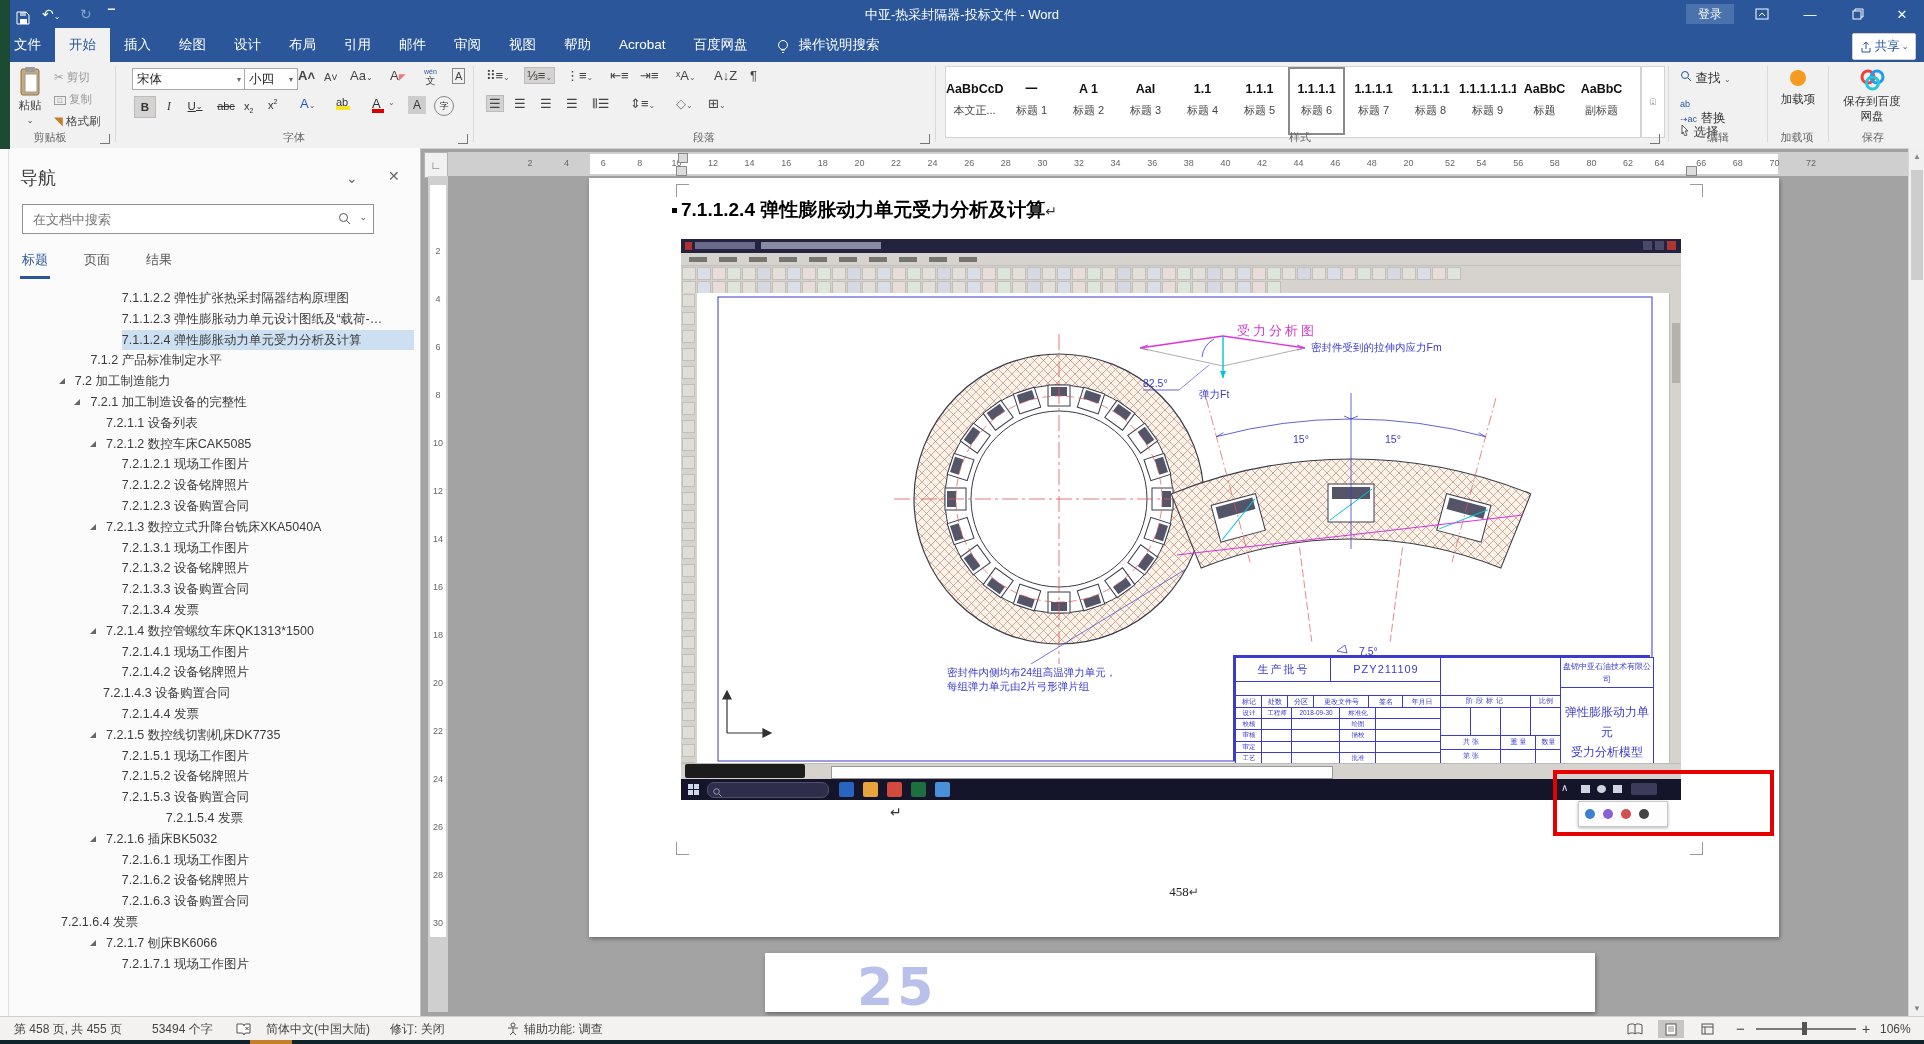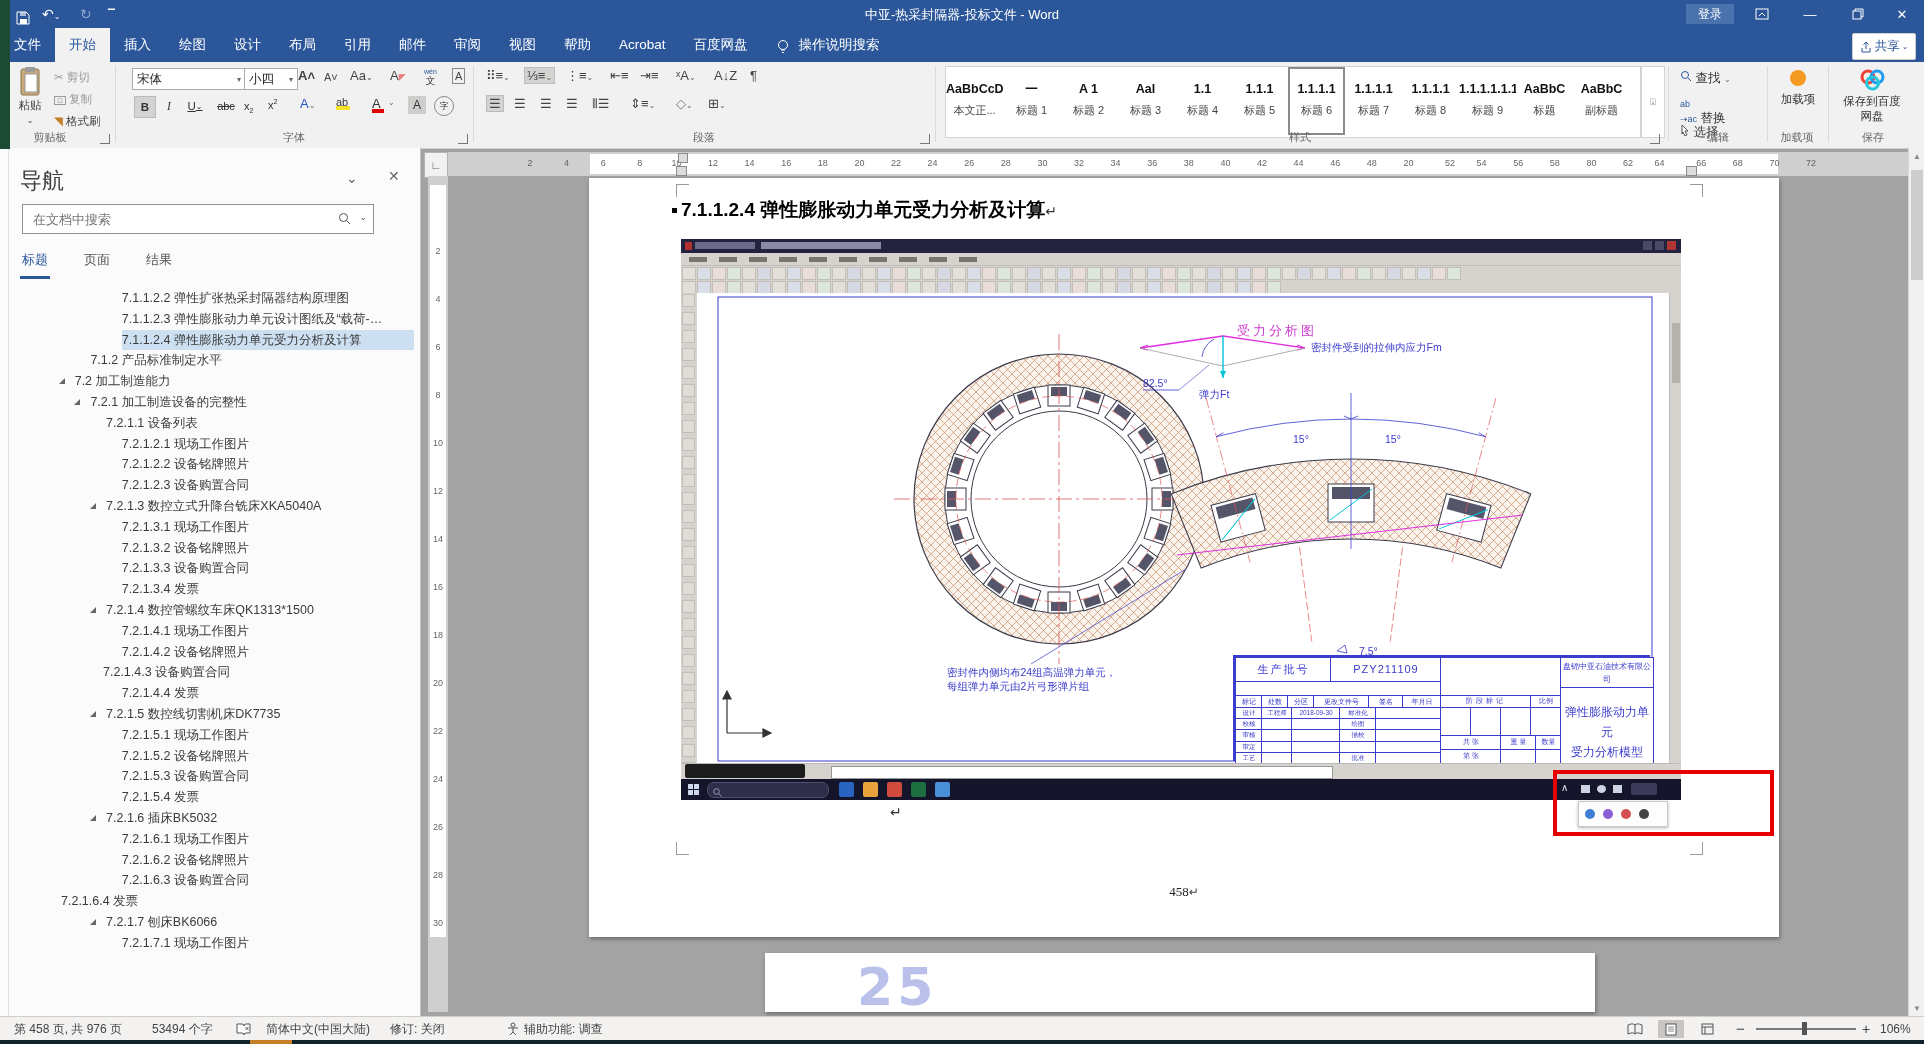--- a/index.html
+++ b/index.html
@@ -269,21 +269,21 @@
       <span class="abs rulertxt" style="left: 0px; width: 20px; text-align: center; top: 550px;">22</span>
       <span class="abs rulertxt" style="left: 0px; width: 20px; text-align: center; top: 598px;">24</span>
       <span class="abs rulertxt" style="left: 0px; width: 20px; text-align: center; top: 646px;">26</span>
       <span class="abs rulertxt" style="left: 0px; width: 20px; text-align: center; top: 694px;">28</span>
       <span class="abs rulertxt" style="left: 0px; width: 20px; text-align: center; top: 742px;">30</span>
     </div>
 </div>
 
 <div class="abs" id="navpane">
   <div class="abs" style="left:8px;top:0;bottom:0;width:1px;background:#e0e0e0"></div>
-  <div class="abs" style="left:20px;top:18px;font-size:22px;color:#3f3f3f">导航</div>
+  <div class="abs" style="left:20px;top:18px;font-size:18px;color:#3f3f3f">导航</div>
   <div class="abs" style="left:346px;top:22px;font-size:14px;color:#666">⌄</div>
   <div class="abs" style="left:388px;top:20px;font-size:14px;color:#666">✕</div>
   <div class="abs" style="left:22px;top:56px;width:350px;height:28px;border:1px solid #919191;background:#fff">
     <input style="position: absolute; left: 8px; top: 4px; width: 290px; height: 18px; border: 0px; outline: 0px; font-size: 13px; color: rgb(85, 85, 85); font-family: inherit;" placeholder="在文档中搜索">
     <span class="abs" style="right:22px;top:6px">
       <svg width="13" height="13">
           <circle cx="5.5" cy="5.5" r="4" fill="none" stroke="#555"></circle>
           <path d="M8.5 8.5l3.5 3.5" stroke="#555"></path>
         </svg></span>
     <span class="abs" style="right:6px;top:7px;font-size:9px;color:#555">⌄</span>
@@ -307,20 +307,24 @@
         <span class="tri" style="left: 58.7px;"></span>
         <span class="txt">7.2 加工制造能力</span>
       </div>
       <div class="nav-item" style="padding-left: 90.4px;">
         <span class="tri" style="left: 74.4px;"></span>
         <span class="txt">7.2.1 加工制造设备的完整性</span>
       </div>
       <div class="nav-item" style="padding-left: 106.1px;">
         <span class="txt">7.2.1.1 设备列表</span>
       </div>
+      <div class="nav-item" style="padding-left: 106.1px;">
+        <span class="tri" style="left: 90.1px;"></span>
+        <span class="txt">7.2.1.2 数控车床CAK5085</span>
+      </div>
       <div class="nav-item" style="padding-left: 121.8px;">
         <span class="txt">7.2.1.2.1 现场工作图片</span>
       </div>
       <div class="nav-item" style="padding-left: 121.8px;">
         <span class="txt">7.2.1.2.2 设备铭牌照片</span>
       </div>
       <div class="nav-item" style="padding-left: 121.8px;">
         <span class="txt">7.2.1.2.3 设备购置合同</span>
       </div>
       <div class="nav-item" style="padding-left: 106.1px;">
@@ -361,21 +365,21 @@
       </div>
       <div class="nav-item" style="padding-left: 121.8px;">
         <span class="txt">7.2.1.5.1 现场工作图片</span>
       </div>
       <div class="nav-item" style="padding-left: 121.8px;">
         <span class="txt">7.2.1.5.2 设备铭牌照片</span>
       </div>
       <div class="nav-item" style="padding-left: 121.8px;">
         <span class="txt">7.2.1.5.3 设备购置合同</span>
       </div>
-      <div class="nav-item" style="padding-left: 121.8px;">
+      <div class="nav-item" style="padding-left: 121.8px; margin-left: 44px;">
         <span class="txt">7.2.1.5.4 发票</span>
       </div>
       <div class="nav-item" style="padding-left: 106.1px;">
         <span class="tri" style="left: 90.1px;"></span>
         <span class="txt">7.2.1.6 插床BK5032</span>
       </div>
       <div class="nav-item" style="padding-left: 121.8px;">
         <span class="txt">7.2.1.6.1 现场工作图片</span>
       </div>
       <div class="nav-item" style="padding-left: 121.8px;">
@@ -707,21 +711,21 @@
   <div class="abs" style="left:92px;top:4px;font-size:52px;font-weight:bold;color:#b9c0ea;font-family:'DejaVu Sans',sans-serif;letter-spacing:4px;height:55px;overflow:hidden">25</div>
 </div>
 
 <div class="abs" style="left:1908px;top:148px;width:16px;height:868px;background:#f0f0f0;border-left:1px solid #d7d7d7">
   <div class="abs ctr" style="left:0;top:0;width:16px;height:16px;color:#888;font-size:8px">▲</div>
   <div class="abs" style="left:2px;top:22px;width:12px;height:110px;background:#cdcdcd"></div>
   <div class="abs ctr" style="left:0;bottom:0;width:16px;height:16px;color:#888;font-size:8px">▼</div>
 </div>
 
 <div class="abs" id="statusbar">
-  <span class="abs stitem" style="left:14px">第 458 页, 共 976 页</span>
+  <span class="abs stitem" style="left:14px">第 458 页, 共 455 页</span>
   <span class="abs stitem" style="left:152px">53494 个字</span>
   <span class="abs" style="left:236px;top:5px">
     <svg width="15" height="14">
         <path d="M1 2h5a2 2 0 0 1 2 2 2 2 0 0 1 2-2h4v9h-4a2 2 0 0 0-2 2 2 2 0 0 0-2-2H1z" fill="#fff" stroke="#555"></path>
         <path d="M9.5 5l3 3m0-3l-3 3" stroke="#555"></path>
       </svg>
   </span>
   <span class="abs stitem" style="left:266px">简体中文(中国大陆)</span>
   <span class="abs stitem" style="left:390px">修订: 关闭</span>
   <span class="abs" style="left:506px;top:5px">

